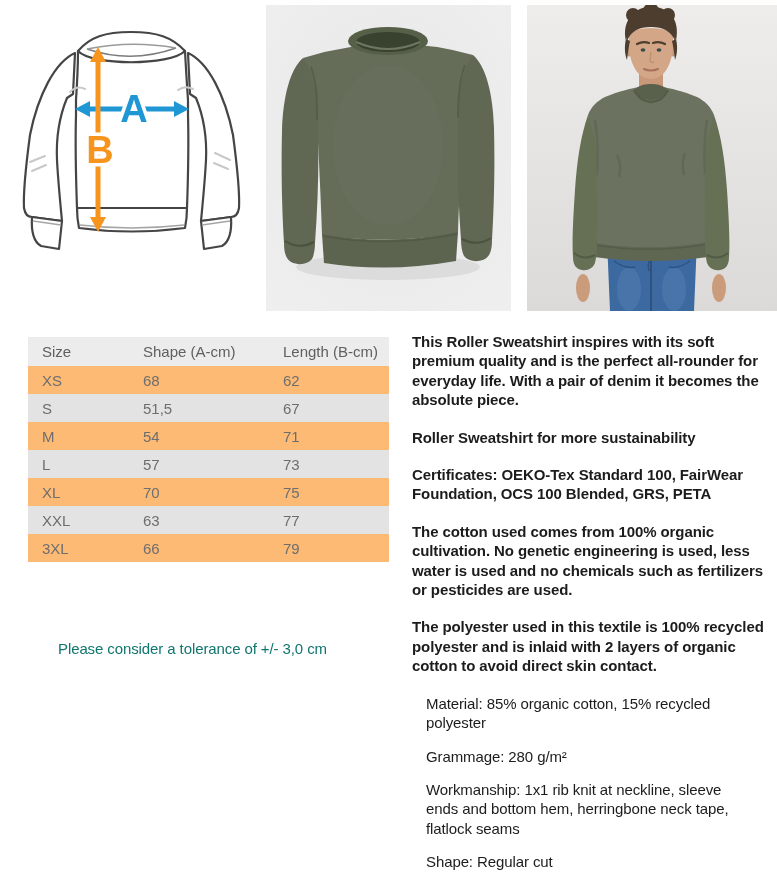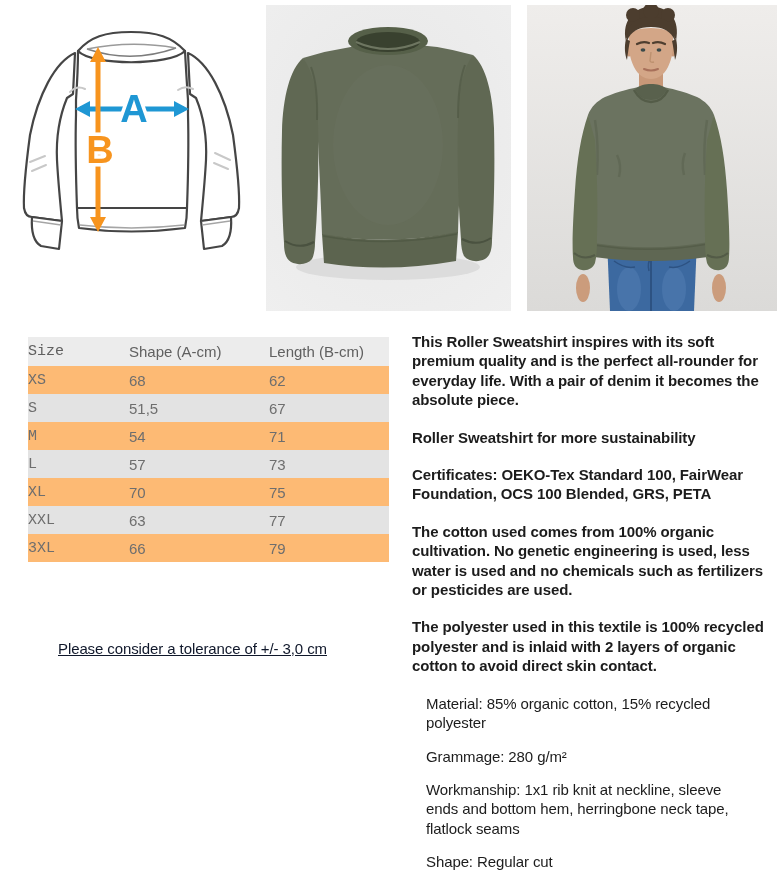--- a/index.html
+++ b/index.html
@@ -10,26 +10,26 @@
   .diagram-box{position:absolute;left:10px;top:20px;width:240px;height:240px;}
   .photo-flat{position:absolute;left:266px;top:5px;width:245px;height:306px;}
   .photo-model{position:absolute;left:527px;top:5px;width:250px;height:306px;}
   .diagram-box svg,.photo-flat svg,.photo-model svg{display:block;width:100%;height:100%;}
 
   
   .size-table{position:absolute;left:28px;top:337px;width:361px;font-size:15px;color:#6e6e6e;}
   .st-row{display:flex;align-items:center;height:28px;background:#fdba74;}
   .st-row.head{height:29px;background:#ececec;color:#606060;}
   .st-row.dark{background:#e3e3e3;}
-  .st-c1{width:101px;box-sizing:content-box;font-family:Liberation Mono, monospace;}
+  .st-c1{width:101px;padding-left:14px;box-sizing:content-box;}
   .st-c2{width:140px;}
   .st-c3{flex:1;}
 
   
-  .tolerance{position:absolute;left:58px;top:640px;font-size:15px;color:#0f172a;letter-spacing:-0.1px;text-decoration:underline;}
+  .tolerance{position:absolute;left:58px;top:640px;font-size:15px;color:#0f766e;letter-spacing:-0.1px;}
 
   
   .description{position:absolute;left:412px;top:332px;width:356px;font-size:15px;line-height:19.4px;color:#1c1c1c;letter-spacing:-0.1px;}
   .description p{margin:0 0 18px 0;font-weight:bold;}
   .spec-line{margin:14px;}
 
   .arrow-label{font-family:"Liberation Sans",sans-serif;font-weight:bold;font-size:38px;paint-order:stroke;stroke:#ffffff;stroke-width:7px;stroke-linejoin:round;}
 </style>
 </head>
 <body>

